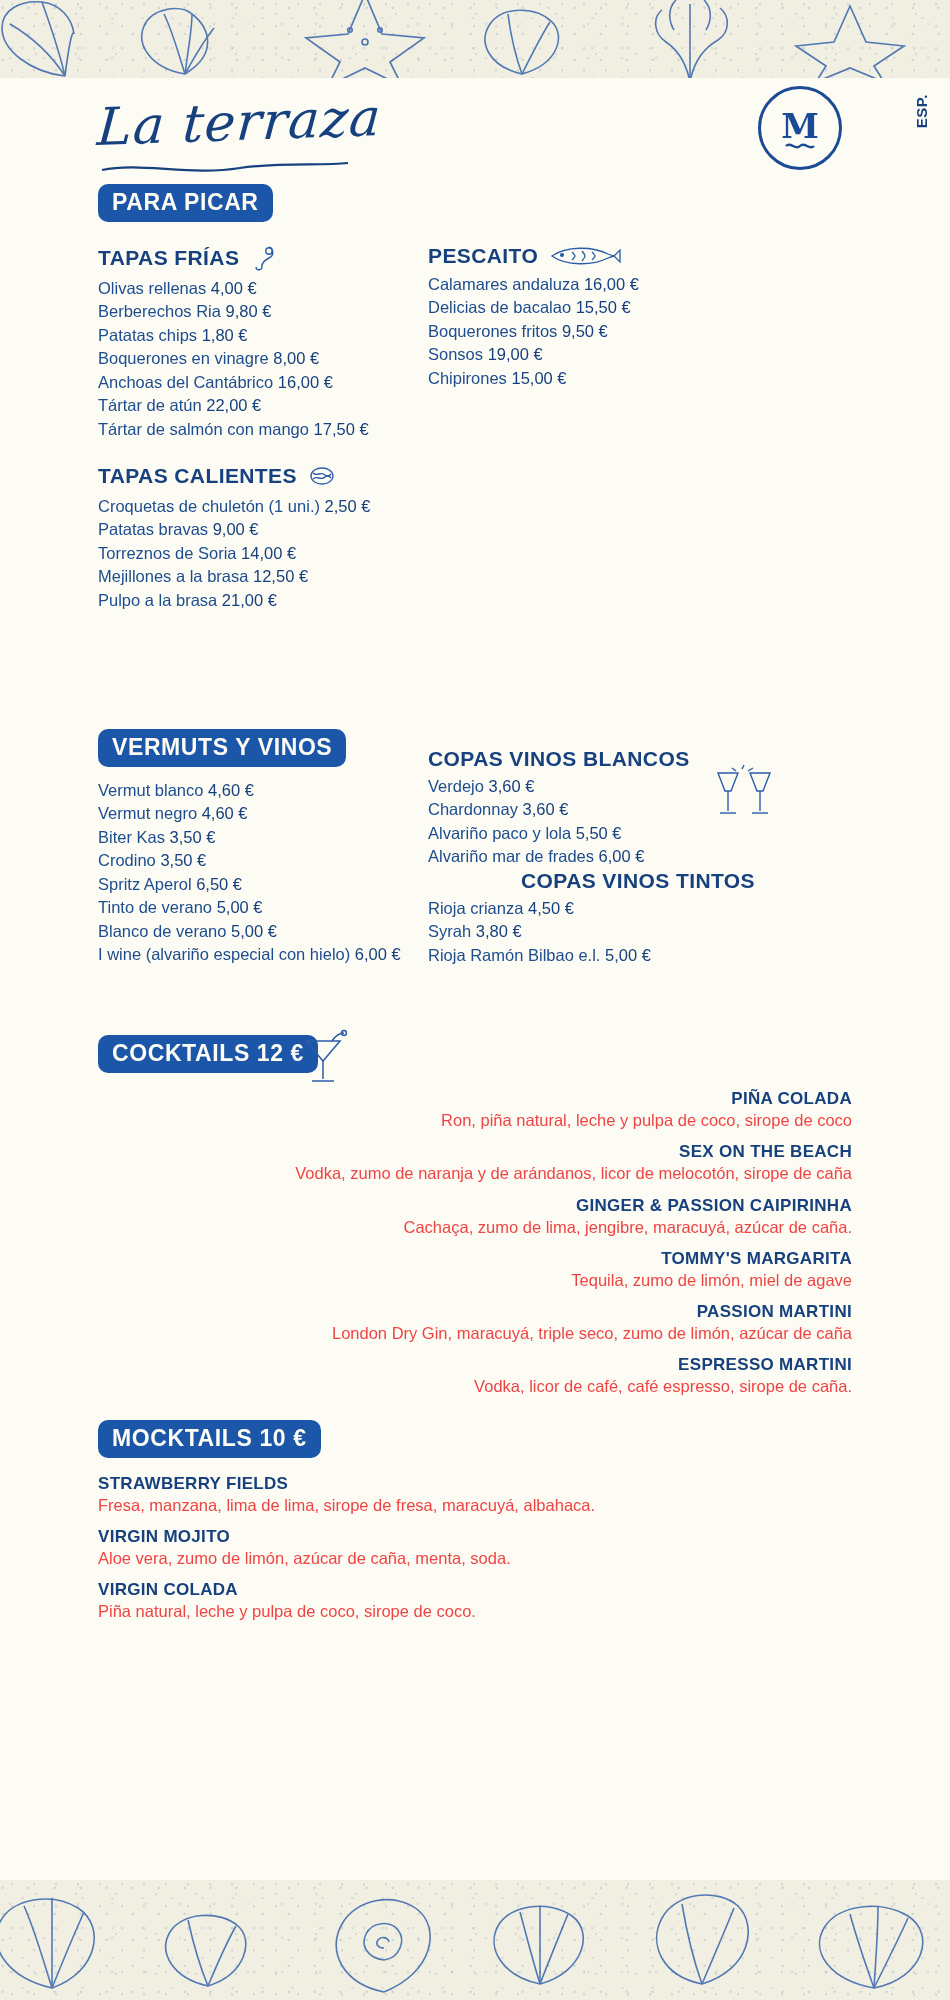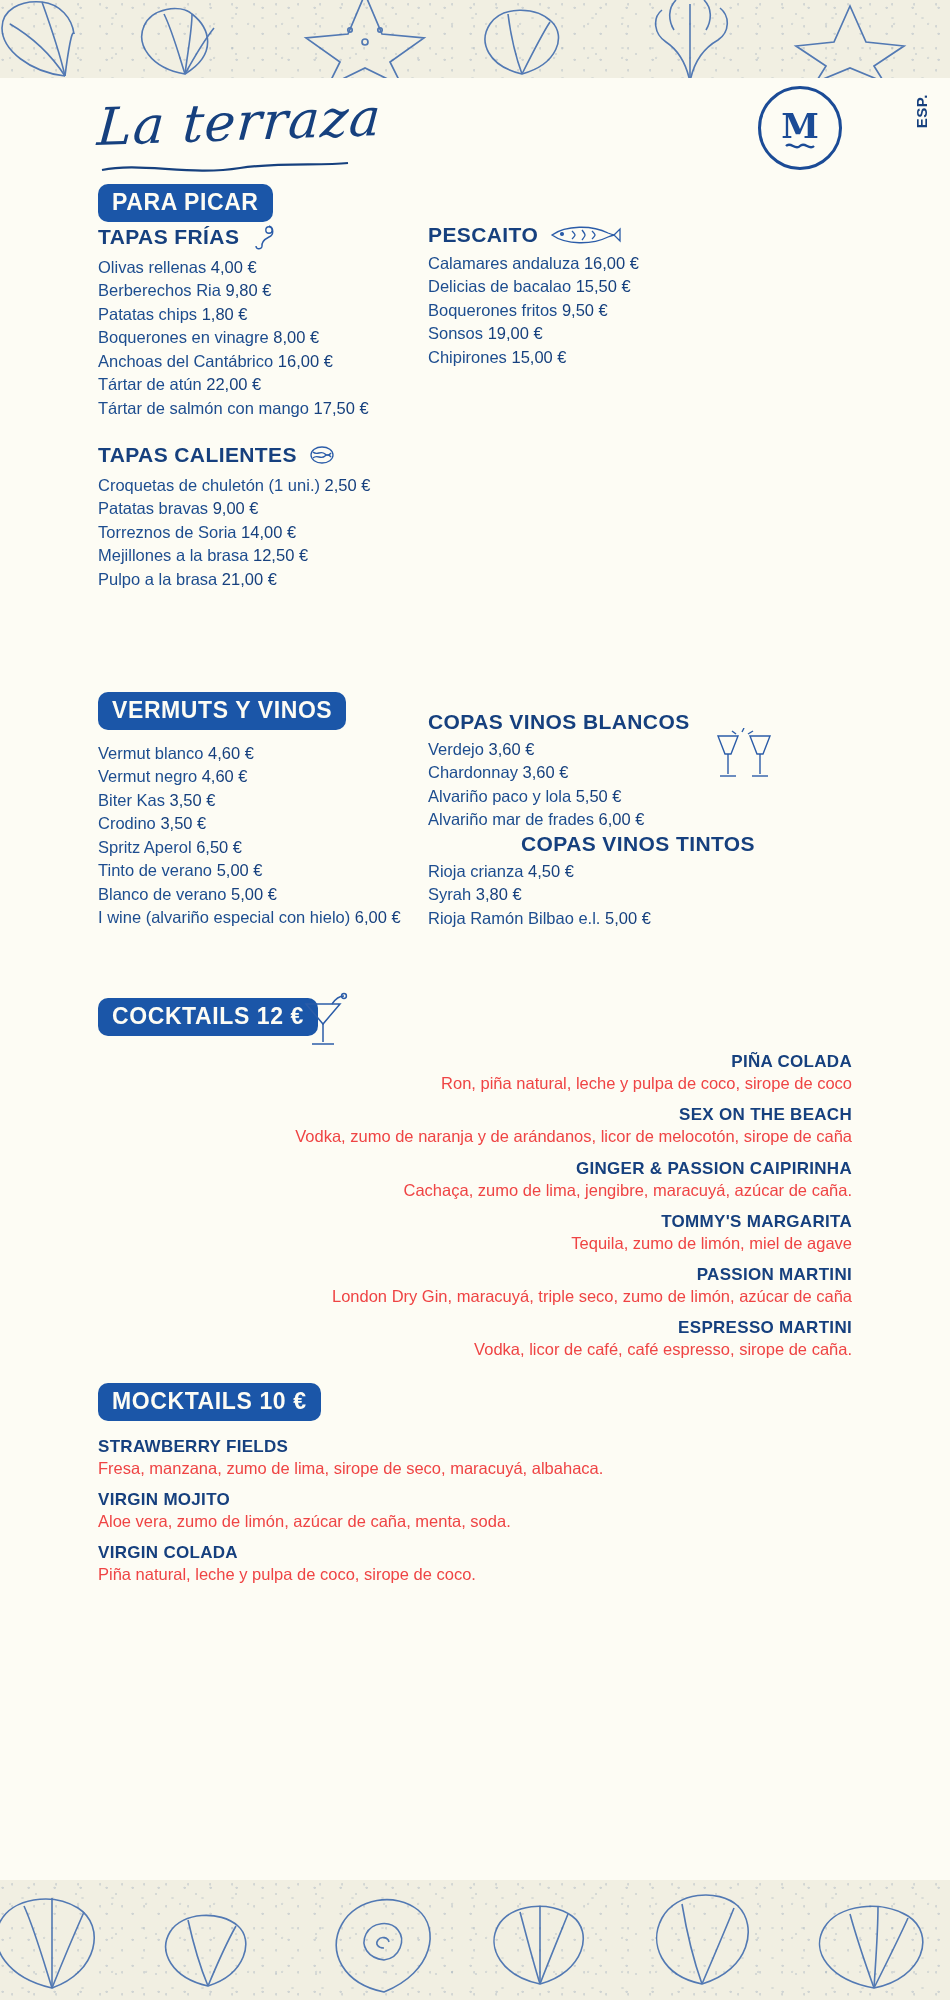--- a/index.html
+++ b/index.html
@@ -247,21 +247,21 @@
       </svg>
     </div>
 
     <div class="lang-tag">ESP.</div>
   </div>
 
   <div class="tag-row" style="margin-top:-4px;">
     <span class="section-tag">PARA PICAR</span>
   </div>
 
-  <div class="grid" style="height:470px; margin-top:0;">
+  <div class="grid" style="height:470px; margin-top:21px;">
 
     <div class="col-left">
       <div>
         <h3 class="col-head">
           <span>TAPAS FRÍAS</span>
           <svg class="icon-ill" width="30" height="30" viewBox="0 0 30 30" fill="none" stroke="currentColor" stroke-width="1.4">
             <path d="M20 4 C25 6 25 13 20 15 C16 17 12 20 13 25"></path>
             <circle cx="20" cy="8" r="3.2"></circle>
               <path d="M13 25 C11 28 7 27 7 24"></path>
           </svg>
@@ -311,21 +311,21 @@
       <ul class="items">
         <li><span>Calamares andaluza</span> <span class="price">16,00 €</span></li>
         <li><span>Delicias de bacalao</span> <span class="price">15,50 €</span></li>
         <li><span>Boquerones fritos</span> <span class="price">9,50 €</span></li>
         <li><span>Sonsos</span> <span class="price">19,00 €</span></li>
         <li><span>Chipirones</span> <span class="price">15,00 €</span></li>
       </ul>
     </div>
   </div>
 
-  <div class="tag-row" style="margin-top:0;">
+  <div class="tag-row" style="margin-top:16px;">
     <span class="section-tag">VERMUTS Y VINOS</span>
   </div>
 
   <div class="grid" style="height:250px; margin-top:12px;">
     <div class="col-left">
       <ul class="items">
         <li><span>Vermut blanco</span> <span class="price">4,60 €</span></li>
         <li><span>Vermut negro</span> <span class="price">4,60 €</span></li>
         <li><span>Biter Kas</span> <span class="price">3,50 €</span></li>
         <li><span>Crodino</span> <span class="price">3,50 €</span></li>
@@ -408,21 +408,21 @@
     </div>
   </div>
 
   <div class="tag-row" style="margin-top:22px;">
     <span class="section-tag">MOCKTAILS 10 €</span>
   </div>
 
   <div style="margin:16px 98px 0 98px;">
     <div class="drink">
       <div class="drink-name">STRAWBERRY FIELDS</div>
-      <div class="drink-desc">Fresa, manzana, zumo de lima, sirope de seco, maracuyá, albahaca.</div>
+      <div class="drink-desc">Fresa, manzana, lima de lima, sirope de fresa, maracuyá, albahaca.</div>
     </div>
     <div class="drink">
       <div class="drink-name">VIRGIN MOJITO</div>
       <div class="drink-desc">Aloe vera, zumo de limón, azúcar de caña, menta, soda.</div>
     </div>
     <div class="drink">
       <div class="drink-name">VIRGIN COLADA</div>
       <div class="drink-desc">Piña natural, leche y pulpa de coco, sirope de coco.</div>
     </div>
   </div>

